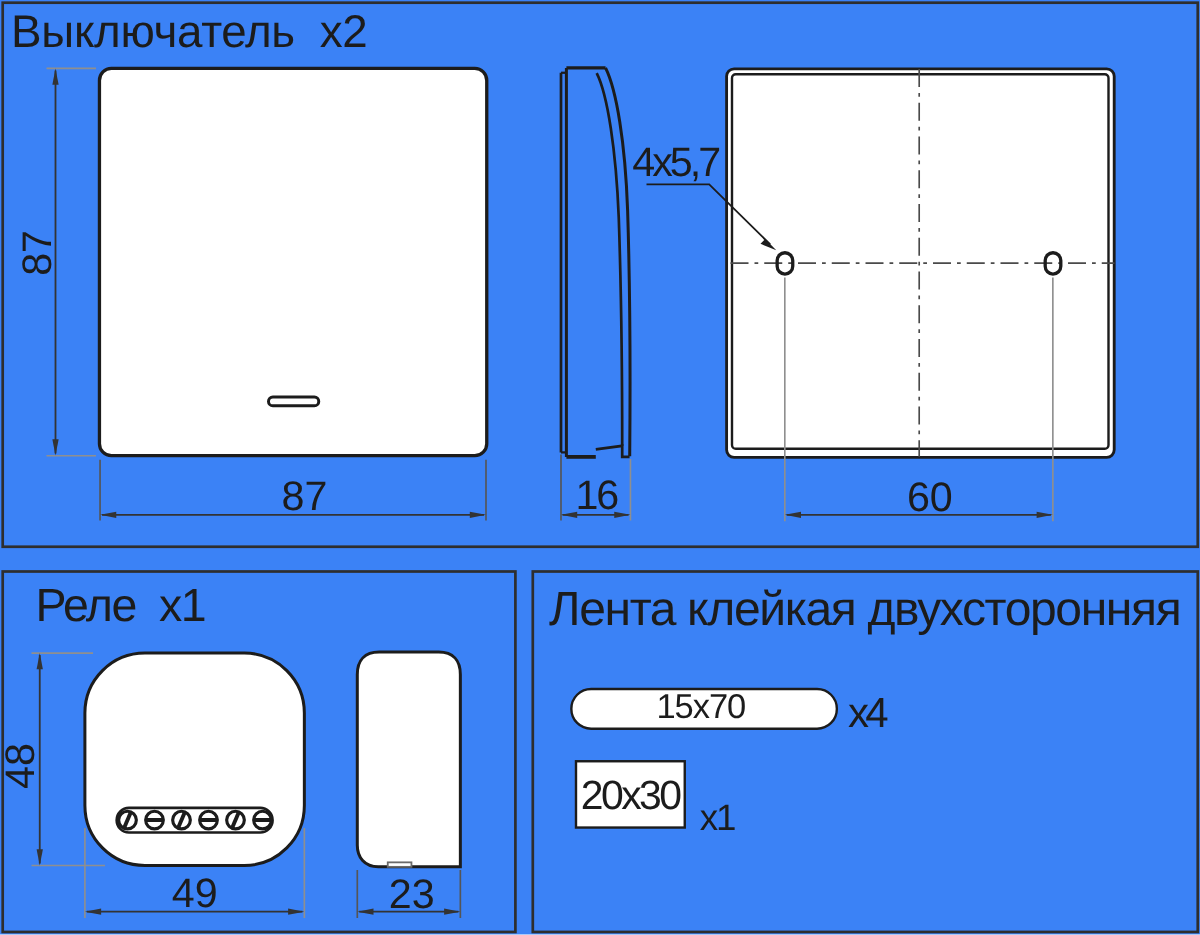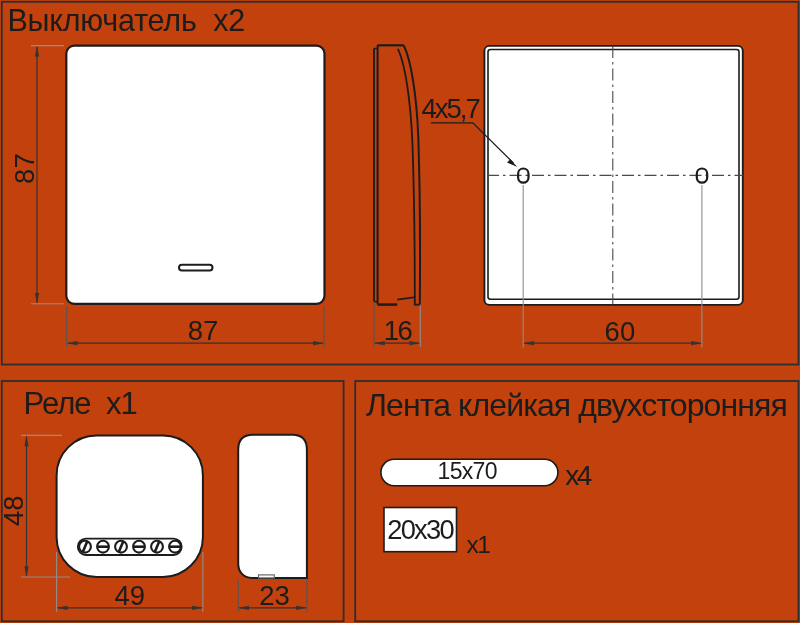--- a/index.html
+++ b/index.html
@@ -1,16 +1,16 @@
 <!DOCTYPE html>
 <html><head>
 <meta charset="utf-8">
 <style>
   html,body{margin:0;padding:0;background:#ffffff;}
-  #page{position:relative;width:800px;height:623px;background:#c2410c;
+  #page{position:relative;width:800px;height:623px;background:#3b82f6;
         font-family:"Liberation Sans", sans-serif;}
   svg{position:absolute;left:0;top:0;}
   text{font-family:"Liberation Sans", sans-serif;fill:#1c1c1c;}
 </style>
 </head>
 <body>
 <div id="page">
 <svg width="800" height="623" viewBox="0 0 800 623">
 
   <g>

